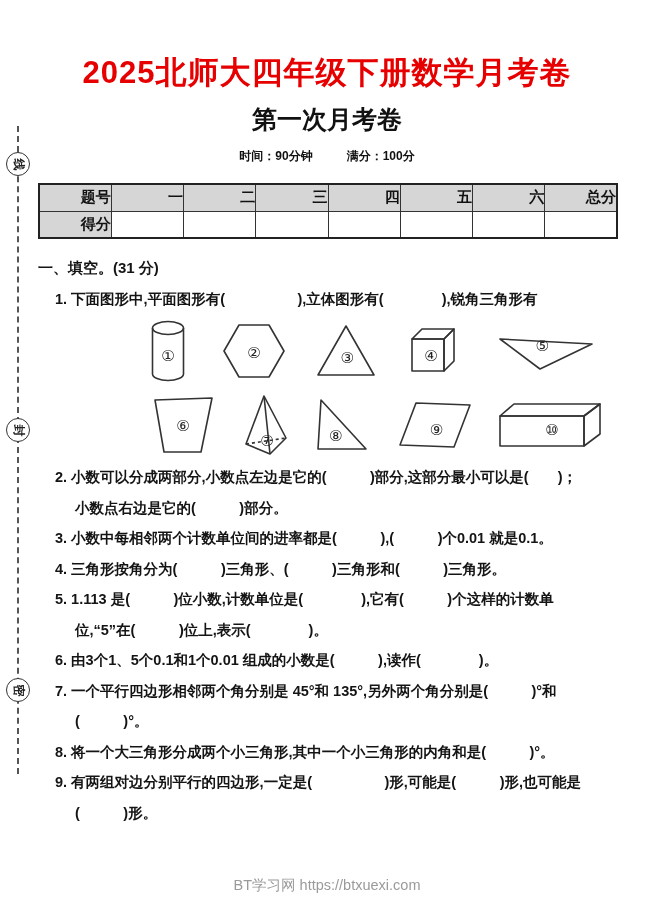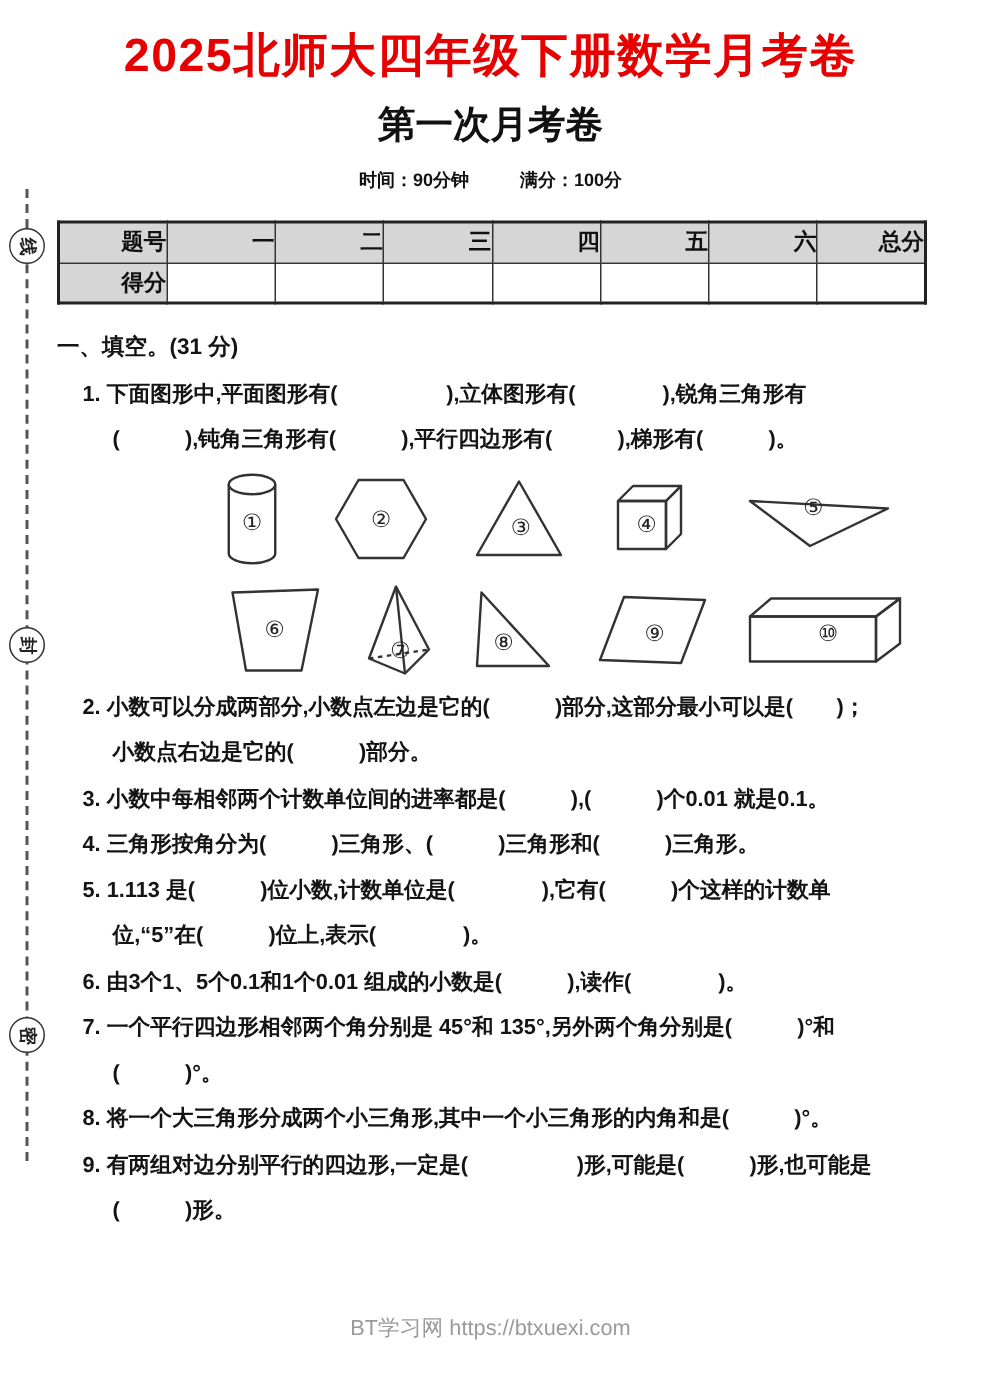--- a/index.html
+++ b/index.html
@@ -18,21 +18,21 @@
     position:absolute; left:6px; width:24px; height:24px;
     border:1.5px solid #333; border-radius:50%; background:#fff;
     display:flex; align-items:center; justify-content:center;
     font-size:12px; font-weight:bold; color:#222;
   }
   .seal-circle span { transform:rotate(90deg); display:block; }
   .sc1 { top:152px; } .sc2 { top:418px; } .sc3 { top:678px; }
 
   
   .title {
-    margin-top:18px; text-align:center;
+    margin-top:54px; text-align:center;
     font-size:31px; line-height:38px; font-weight:900; letter-spacing:1px;
     color:#e60000;
   }
   .subtitle {
     margin-top:13px; text-align:center;
     font-size:25px; line-height:28px; font-weight:bold; color:#111;
   }
   .meta {
     margin-top:15px; text-align:center; font-size:12px; font-weight:bold; color:#111;
   }
@@ -135,21 +135,20 @@
       <td></td>
     </tr>
   </tbody>
     </table>
 
   <div class="content">
 
     <div class="line sec">一、填空。(31 分)</div>
 
     <div class="line q">1. 下面图形中,平面图形有(　　　　　),立体图形有(　　　　),锐角三角形有</div>
-    <div class="line cont">(　　　),钝角三角形有(　　　),平行四边形有(　　　),梯形有(　　　)。</div>
 
     <div class="shape-row">
       <span class="shape s1">
         <svg width="36" height="64" viewBox="0 0 36 64">
           <ellipse cx="18" cy="9" rx="15.5" ry="6.5"></ellipse>
           <path d="M2.5 9 L2.5 55 A15.5 6.5 0 0 0 33.5 55 L33.5 9"></path>
         </svg>
         <i class="num">①</i>
       </span>
       <span class="shape s2">

